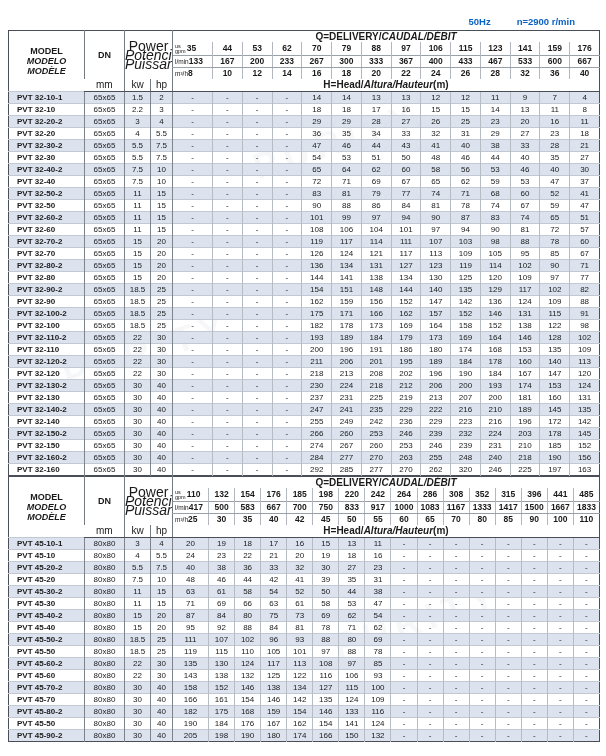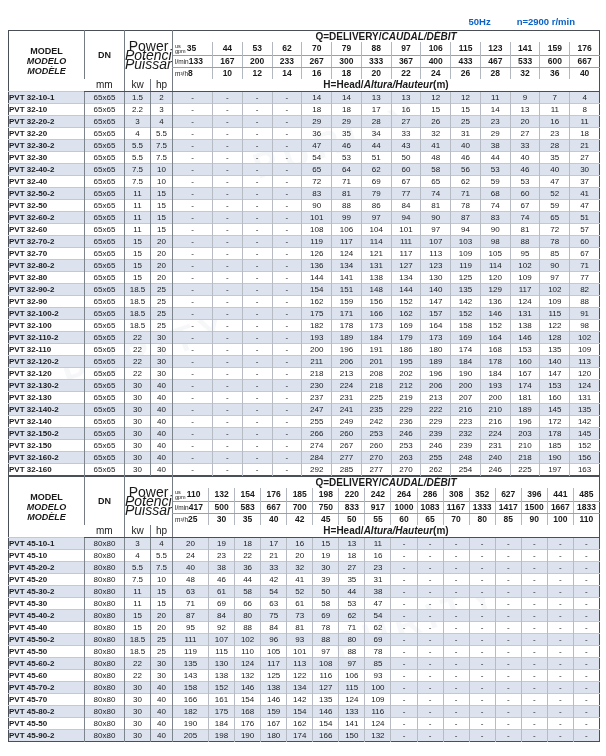--- a/index.html
+++ b/index.html
@@ -45,21 +45,21 @@
   .m3h-row th{height:11px;line-height:11px;}
   .bot-row th{font-size:10px;height:12px;line-height:12px;border-bottom:1.5px solid #4a4f57;}
   .bot-row .b-kw,.bot-row .b-hp{border-left:1px solid #767b83;}
   .h-htitle{font-weight:bold;border-left:1px solid #767b83;}
   .h-htitle .ital{font-style:italic;}
 
   
   tbody tr{border-top:1px solid #c3c9d2;}
   tbody td{font-size:8px;height:11px;line-height:11px;}
   tbody tr.shaded{background:#dce3ee;}
-  td.c-model{text-align:left;padding-left:0;font-weight:bold;}
+  td.c-model{text-align:left;padding-left:8px;font-weight:bold;}
   td.dark-l{border-left:1px solid #7e848c;}
   td.lite-l{border-left:1px solid #b7bcc4;}
 </style>
 </head>
 <body>
 
 <div class="wm wm1">PURITY</div>
 <div class="wm wm2">PURITY</div>
 <div class="wm wm3">PURITY</div>
 
@@ -787,21 +787,21 @@
           <td class="dark-l">40</td>
           <td class="dark-l">-</td>
           <td class="lite-l">-</td>
           <td class="lite-l">-</td>
           <td class="lite-l">-</td>
           <td class="lite-l">292</td>
           <td class="lite-l">285</td>
           <td class="lite-l">277</td>
           <td class="lite-l">270</td>
           <td class="lite-l">262</td>
-          <td class="lite-l">254</td>
+          <td class="lite-l">320</td>
           <td class="lite-l">246</td>
           <td class="lite-l">225</td>
           <td class="lite-l">197</td>
           <td class="lite-l">163</td>
         </tr>
       </tbody>
     </table>
 
 
   <table id="tbl1">
@@ -848,21 +848,21 @@
           <th class="h-q minor"><b>154</b></th>
           <th class="h-q minor"><b>176</b></th>
           <th class="h-q minor"><b>185</b></th>
           <th class="h-q minor"><b>198</b></th>
           <th class="h-q minor"><b>220</b></th>
           <th class="h-q minor"><b>242</b></th>
           <th class="h-q minor"><b>264</b></th>
           <th class="h-q minor"><b>286</b></th>
           <th class="h-q minor"><b>308</b></th>
           <th class="h-q minor"><b>352</b></th>
-          <th class="h-q minor"><b>627</b></th>
+          <th class="h-q minor"><b>315</b></th>
           <th class="h-q minor"><b>396</b></th>
           <th class="h-q minor"><b>441</b></th>
           <th class="h-q minor"><b>485</b></th>
         </tr>
         <tr class="lmin-row">
           <th class="h-q qfirst"><span class="ulabel">l/min</span><b>417</b></th>
           <th class="h-q minor"><b>500</b></th>
           <th class="h-q minor"><b>583</b></th>
           <th class="h-q minor"><b>667</b></th>
           <th class="h-q minor"><b>700</b></th>

